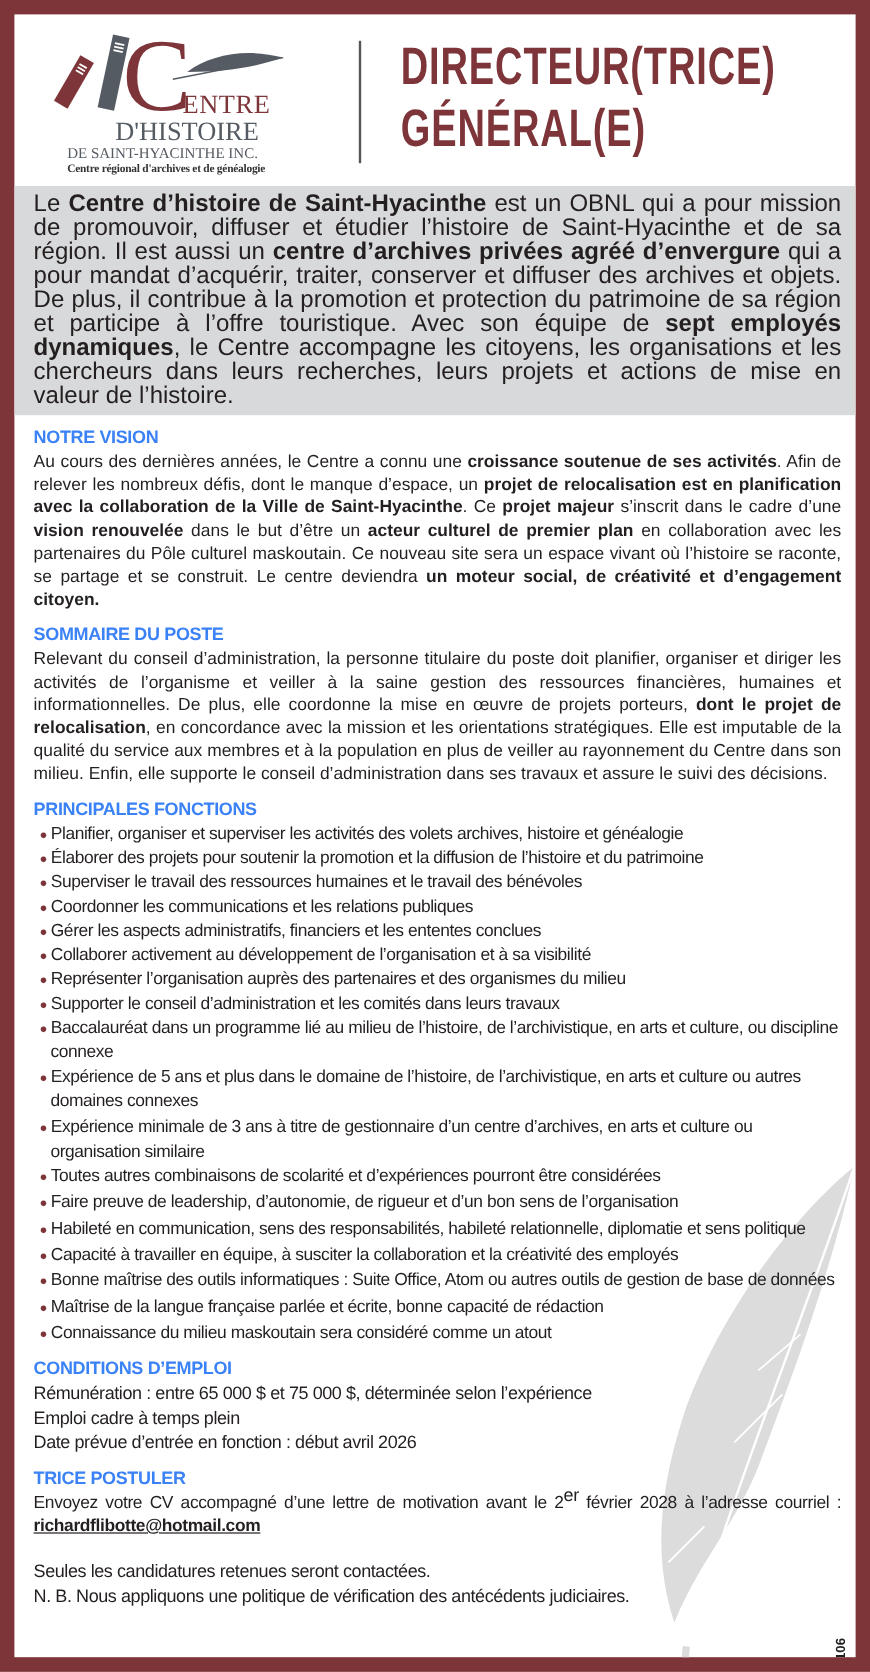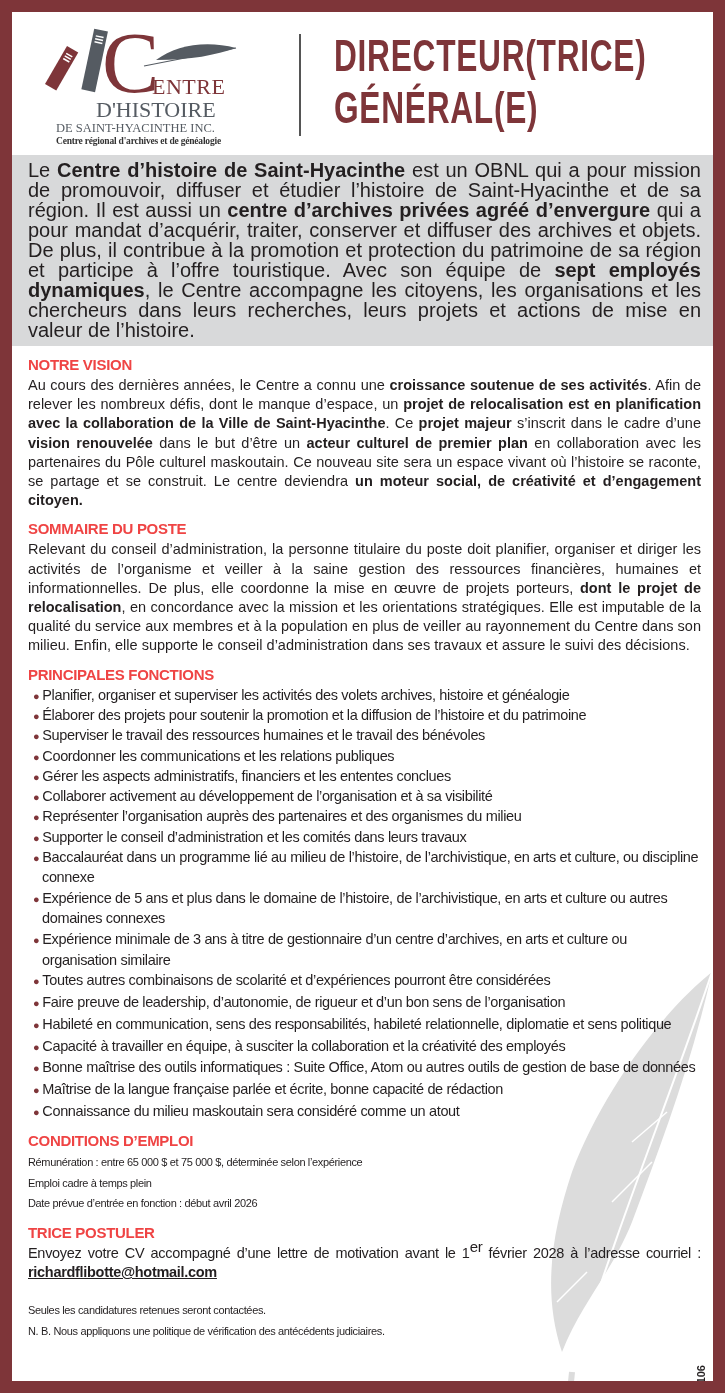--- a/index.html
+++ b/index.html
@@ -22,29 +22,29 @@
     position: absolute; left: 322px; top: 18px; font-family: "Liberation Sans", sans-serif;
     font-weight: bold; color: #7e3539; font-size: 44px; line-height: 52px;
     transform: scaleX(0.72); transform-origin: left top; letter-spacing: 1px; white-space: nowrap;
   }
   .intro {
     position: relative; background: #d8d9da; margin-top: 8px; padding: 5px 12px 6px 16px;
     font-size: 20px; line-height: 20px; text-align: justify; color: #231f20; z-index: 2;
   }
   .section { position: relative; padding: 0 12px 0 16px; z-index: 2; }
   .section h2 {
-    color: #ef4444; font-size: 15px; font-weight: bold; margin-top: 10px; margin-bottom: 3px; letter-spacing: -0.3px;
+    color: #3b82f6; font-size: 15px; font-weight: bold; margin-top: 10px; margin-bottom: 3px; letter-spacing: -0.3px;
   }
   .para { font-size: 14.5px; line-height: 19.2px; text-align: justify; color: #231f20; }
   b { font-weight: bold; }
   ul.bullets { list-style: none; font-size: 14.5px; line-height: 19.3px; color: #231f20; letter-spacing: -0.35px; }
   ul.bullets li { padding-left: 14px; text-indent: -9px; margin-bottom: 0; }
   ul.bullets li .dot { color: #7e3539; font-size: 11px; margin-right: 3px; }
   ul.profile li { margin-bottom: 1.5px; }
-  .cond-line { font-size: 11px; line-height: 20.5px; letter-spacing: -0.35px; }
+  .cond-line { font-size: 15px; line-height: 20.5px; letter-spacing: -0.35px; }
   .email { font-weight: bold; text-decoration: underline; }
   .sup { font-size: 15px; vertical-align: super; line-height: 0; }
   .gap { height: 18px; }
   .feather { position: absolute; left: 450px; top: 960px; z-index: 1; }
   .code {
     position: absolute; right: 6px; bottom: 16px; font-size: 11px; font-weight: bold;
     transform: rotate(-90deg); transform-origin: right bottom; white-space: nowrap; color: #231f20; z-index: 3;
   }
 </style>
 </head>
@@ -146,21 +146,21 @@
   <div class="section">
     <h2>CONDITIONS D’EMPLOI</h2>
     <div class="cond-line">Rémunération : entre 65 000 $ et 75 000 $, déterminée selon l’expérience</div>
     <div class="cond-line">Emploi cadre à temps plein</div>
     <div class="cond-line">Date prévue d’entrée en fonction : début avril 2026</div>
   </div>
 
   <div class="section">
     <h2>TRICE POSTULER</h2>
     <div class="para" style="letter-spacing:-0.3px;">
-      <span>Envoyez votre CV accompagné d’une lettre de motivation avant le 1</span><span class="sup">er</span><span> février 2028 à l’adresse courriel : </span><a class="email">richardflibotte@hotmail.com</a>
+      <span>Envoyez votre CV accompagné d’une lettre de motivation avant le 2</span><span class="sup">er</span><span> février 2028 à l’adresse courriel : </span><a class="email">richardflibotte@hotmail.com</a>
     </div>
     <div class="gap"></div>
     <div class="cond-line">Seules les candidatures retenues seront contactées.</div>
     <div class="cond-line">N. B. Nous appliquons une politique de vérification des antécédents judiciaires.</div>
   </div>
 
   <div class="code">261106</div>
 </div>
 
 </body></html>

